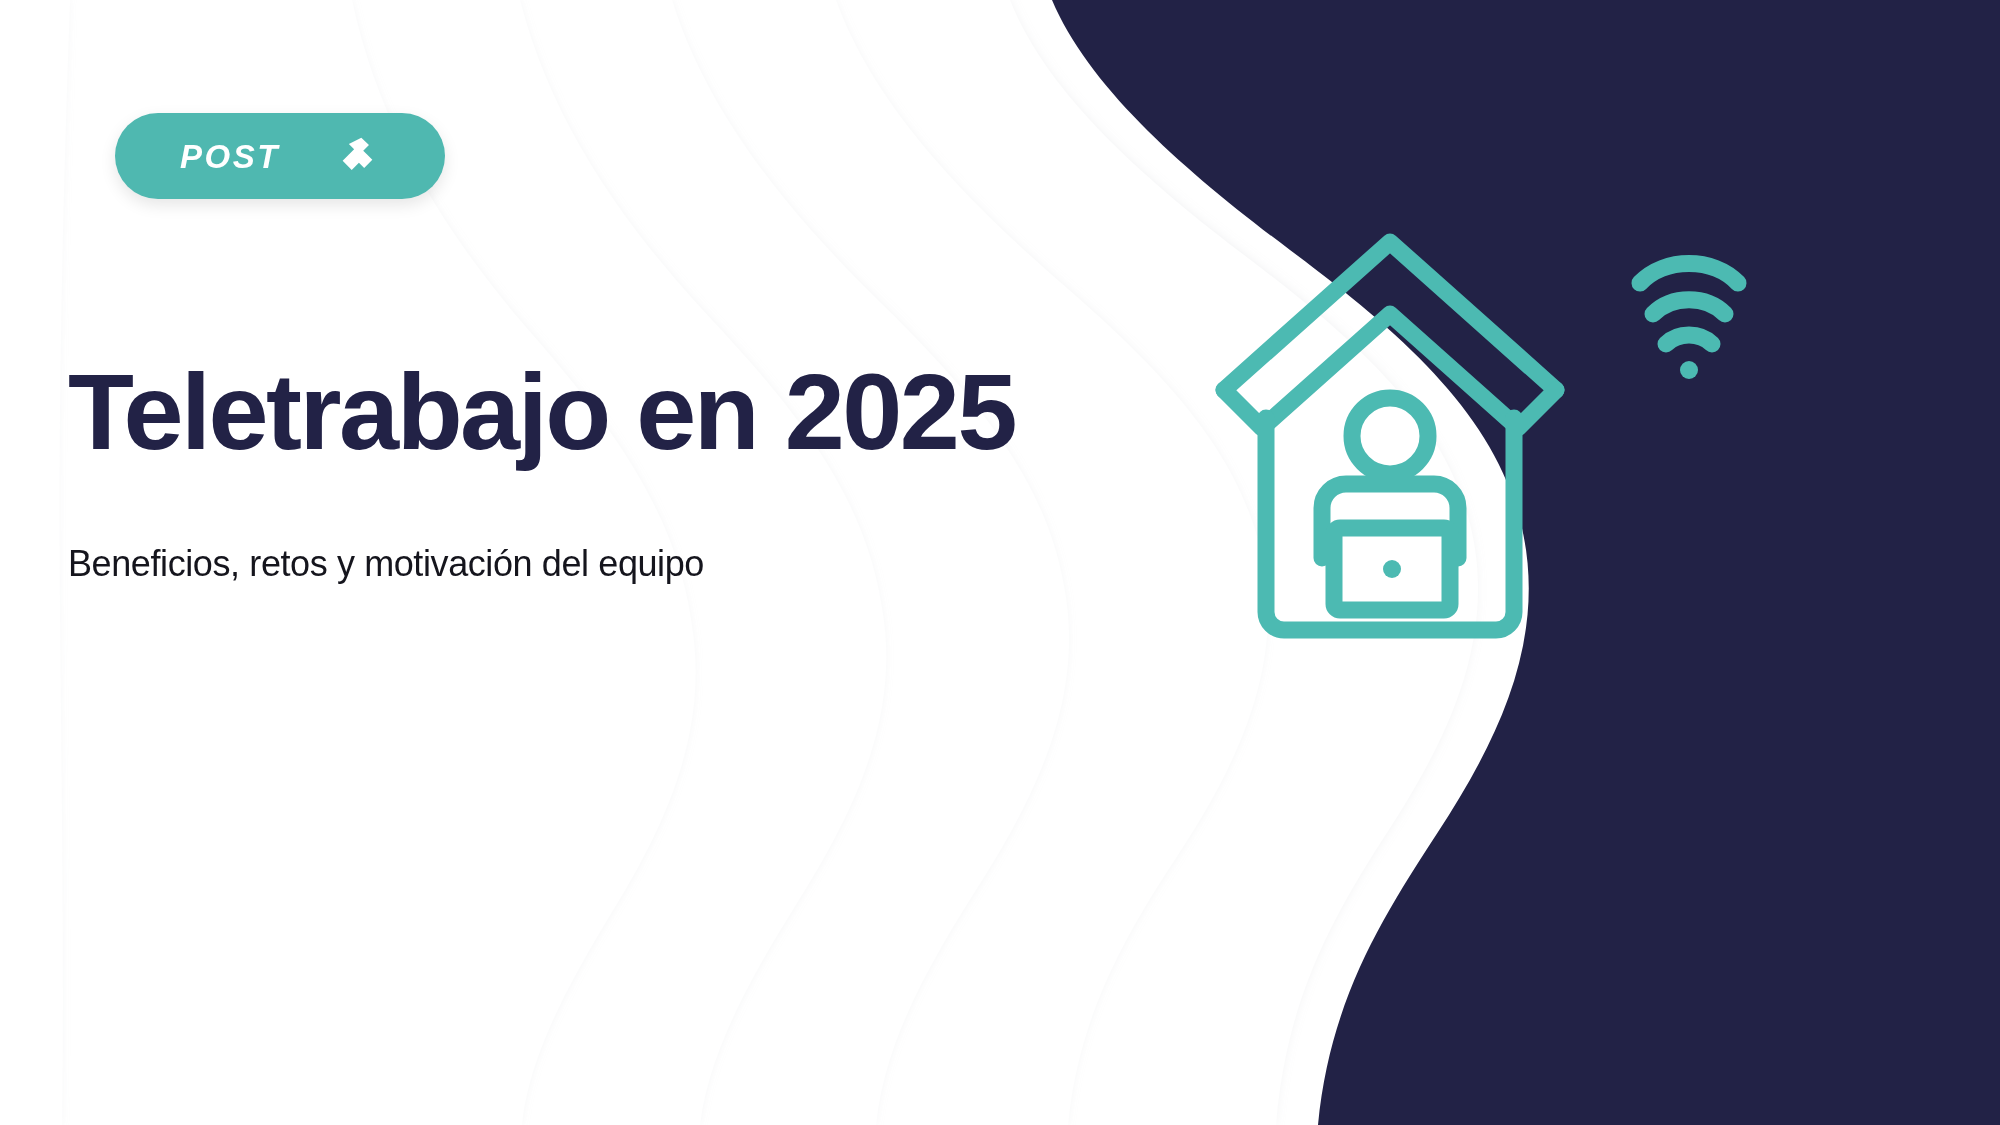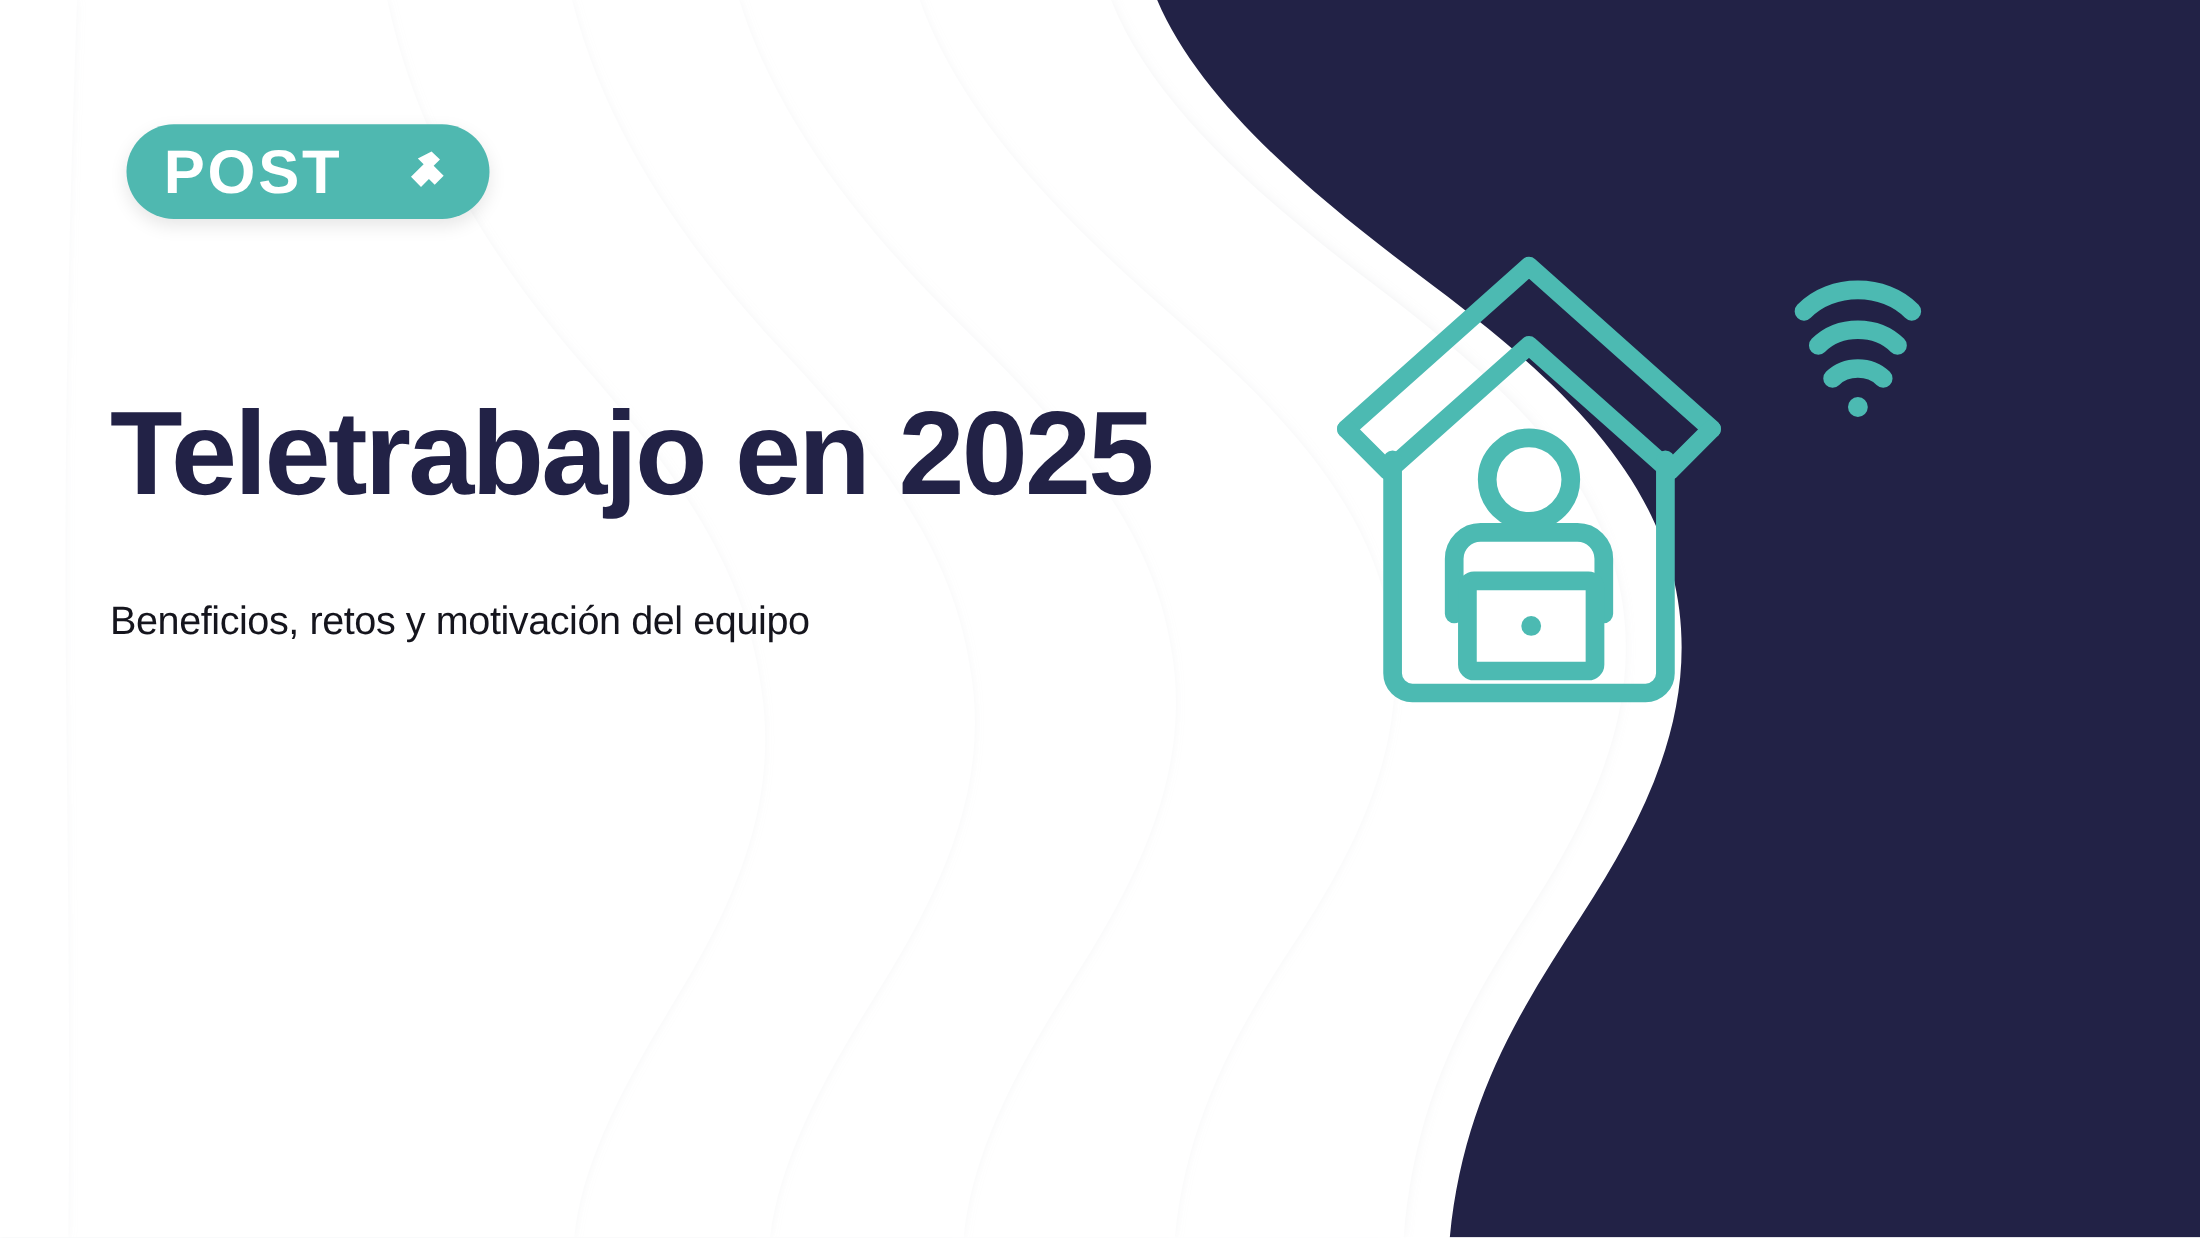--- a/index.html
+++ b/index.html
@@ -41,40 +41,40 @@
     align-items: center;
     justify-content: center;
     gap: 54px;
     box-shadow: 0 6px 16px rgba(0,0,0,0.10);
   }
 
   #post-badge-label {
     color: #ffffff;
     font-family: "Liberation Sans", sans-serif;
     font-weight: 700;
-    font-size: 56px;
+    font-size: 33px;
     letter-spacing: 2.5px;
     line-height: 1;
     white-space: nowrap;
+    font-style: italic;
   }
 
   #post-badge-icon {
     width: 46px;
     height: 46px;
     display: block;
     flex: 0 0 auto;
   }
 
   
   #headline-block {
     position: absolute;
     left: 68px;
     top: 355px;
     width: 1120px;
-    margin-left: 32px;
   }
 
   #page-title {
     font-family: "Liberation Sans", sans-serif;
     font-weight: 700;
     font-size: 108px;
     line-height: 1.06;
     letter-spacing: -2.5px;
     color: #222246;
     white-space: nowrap;

